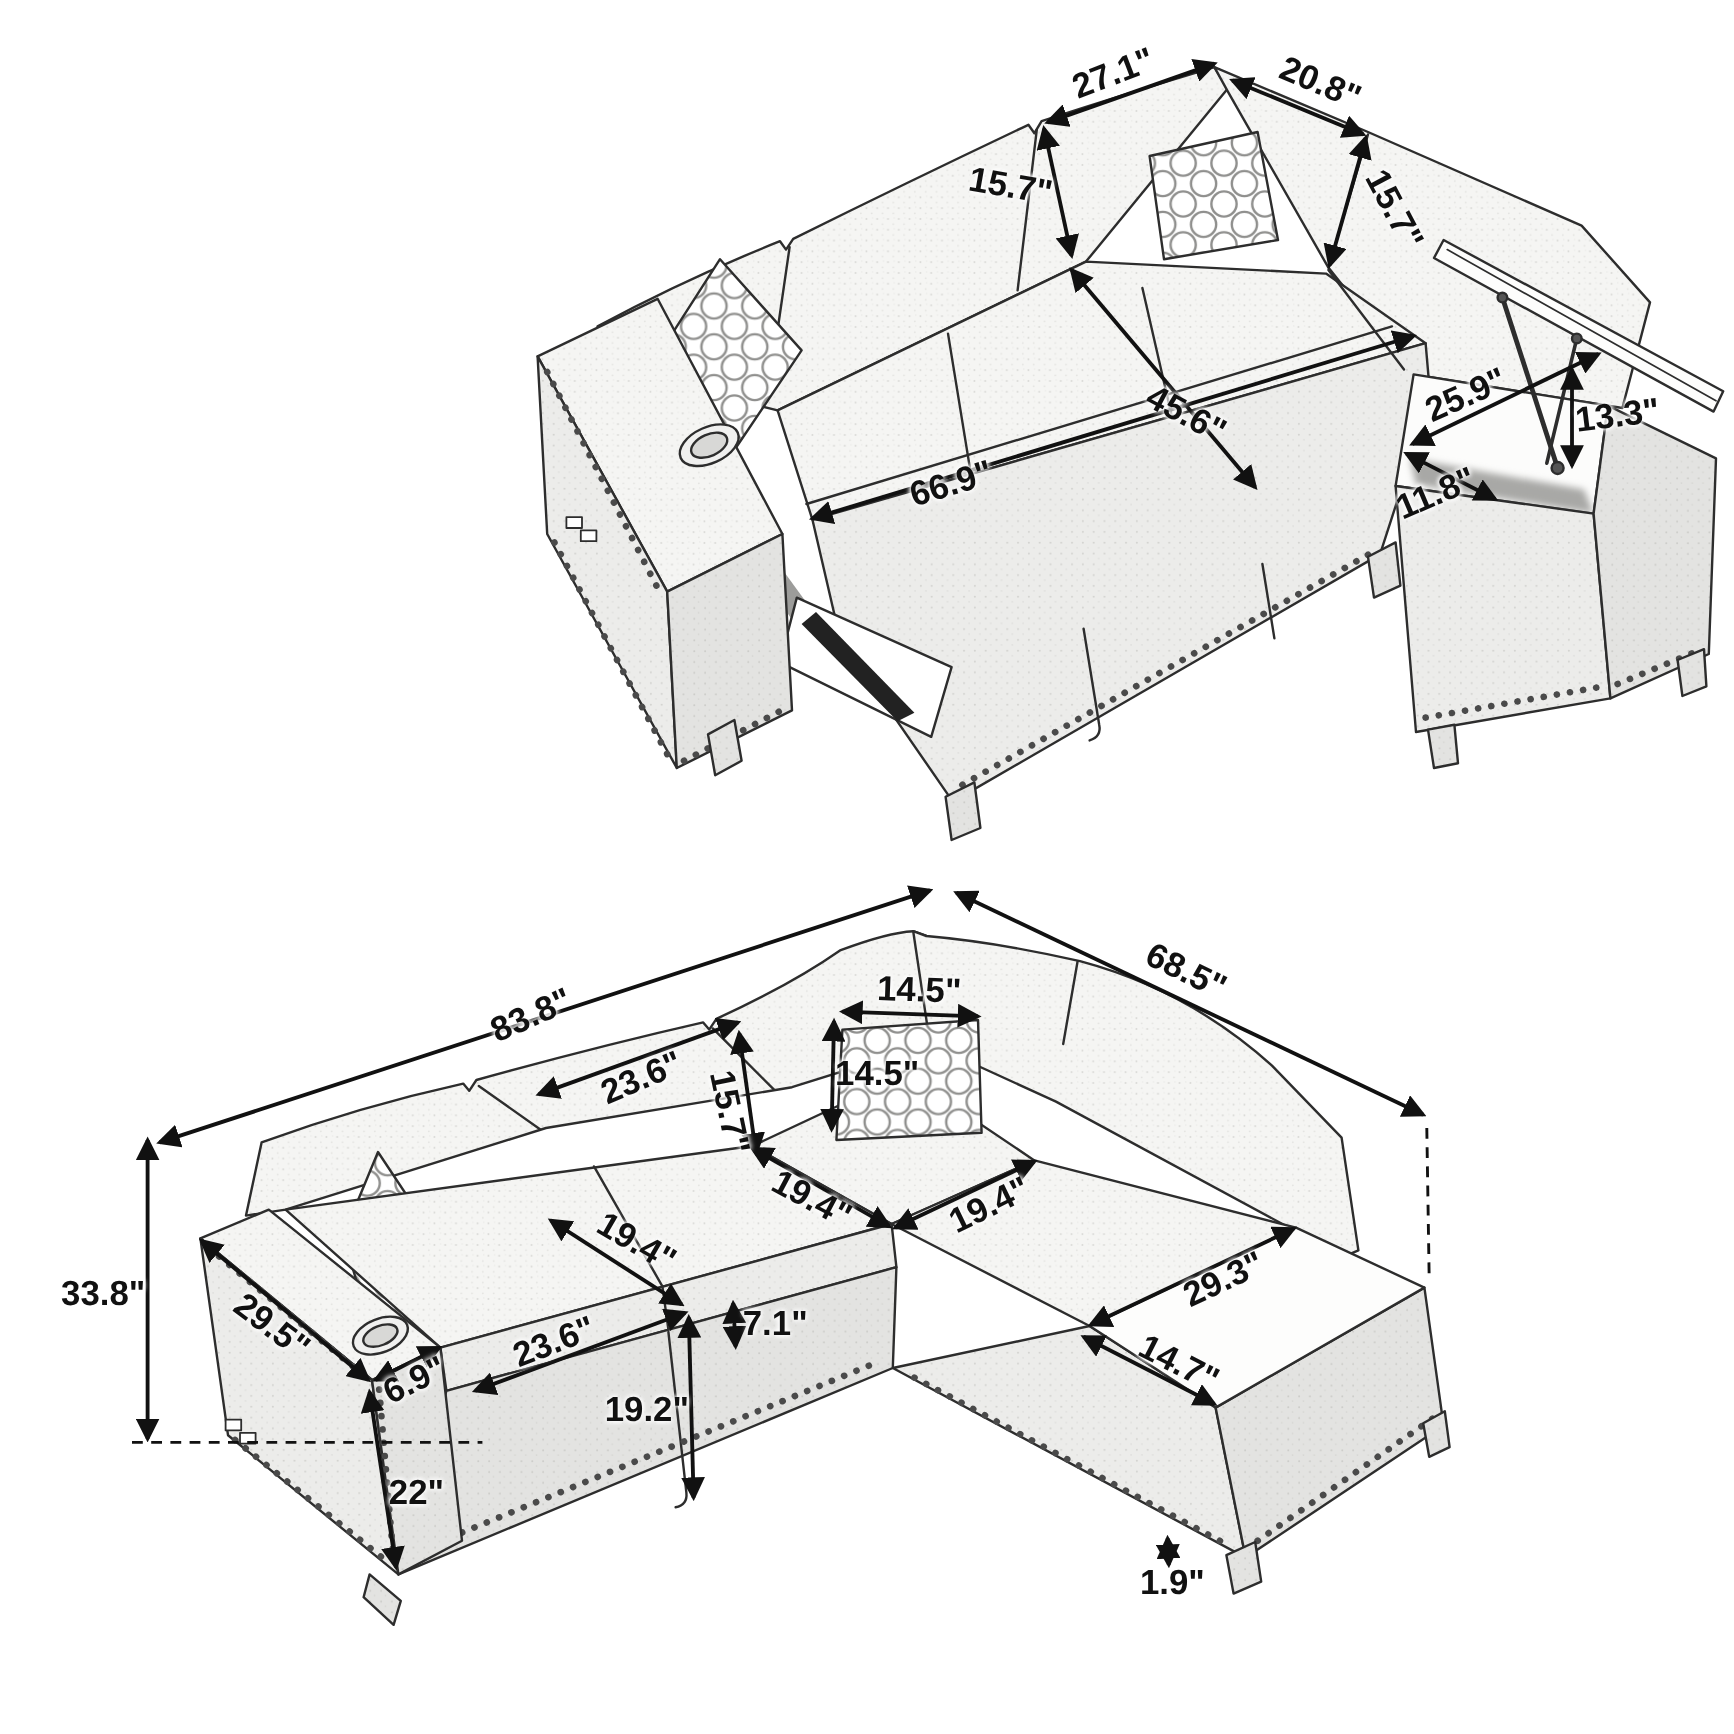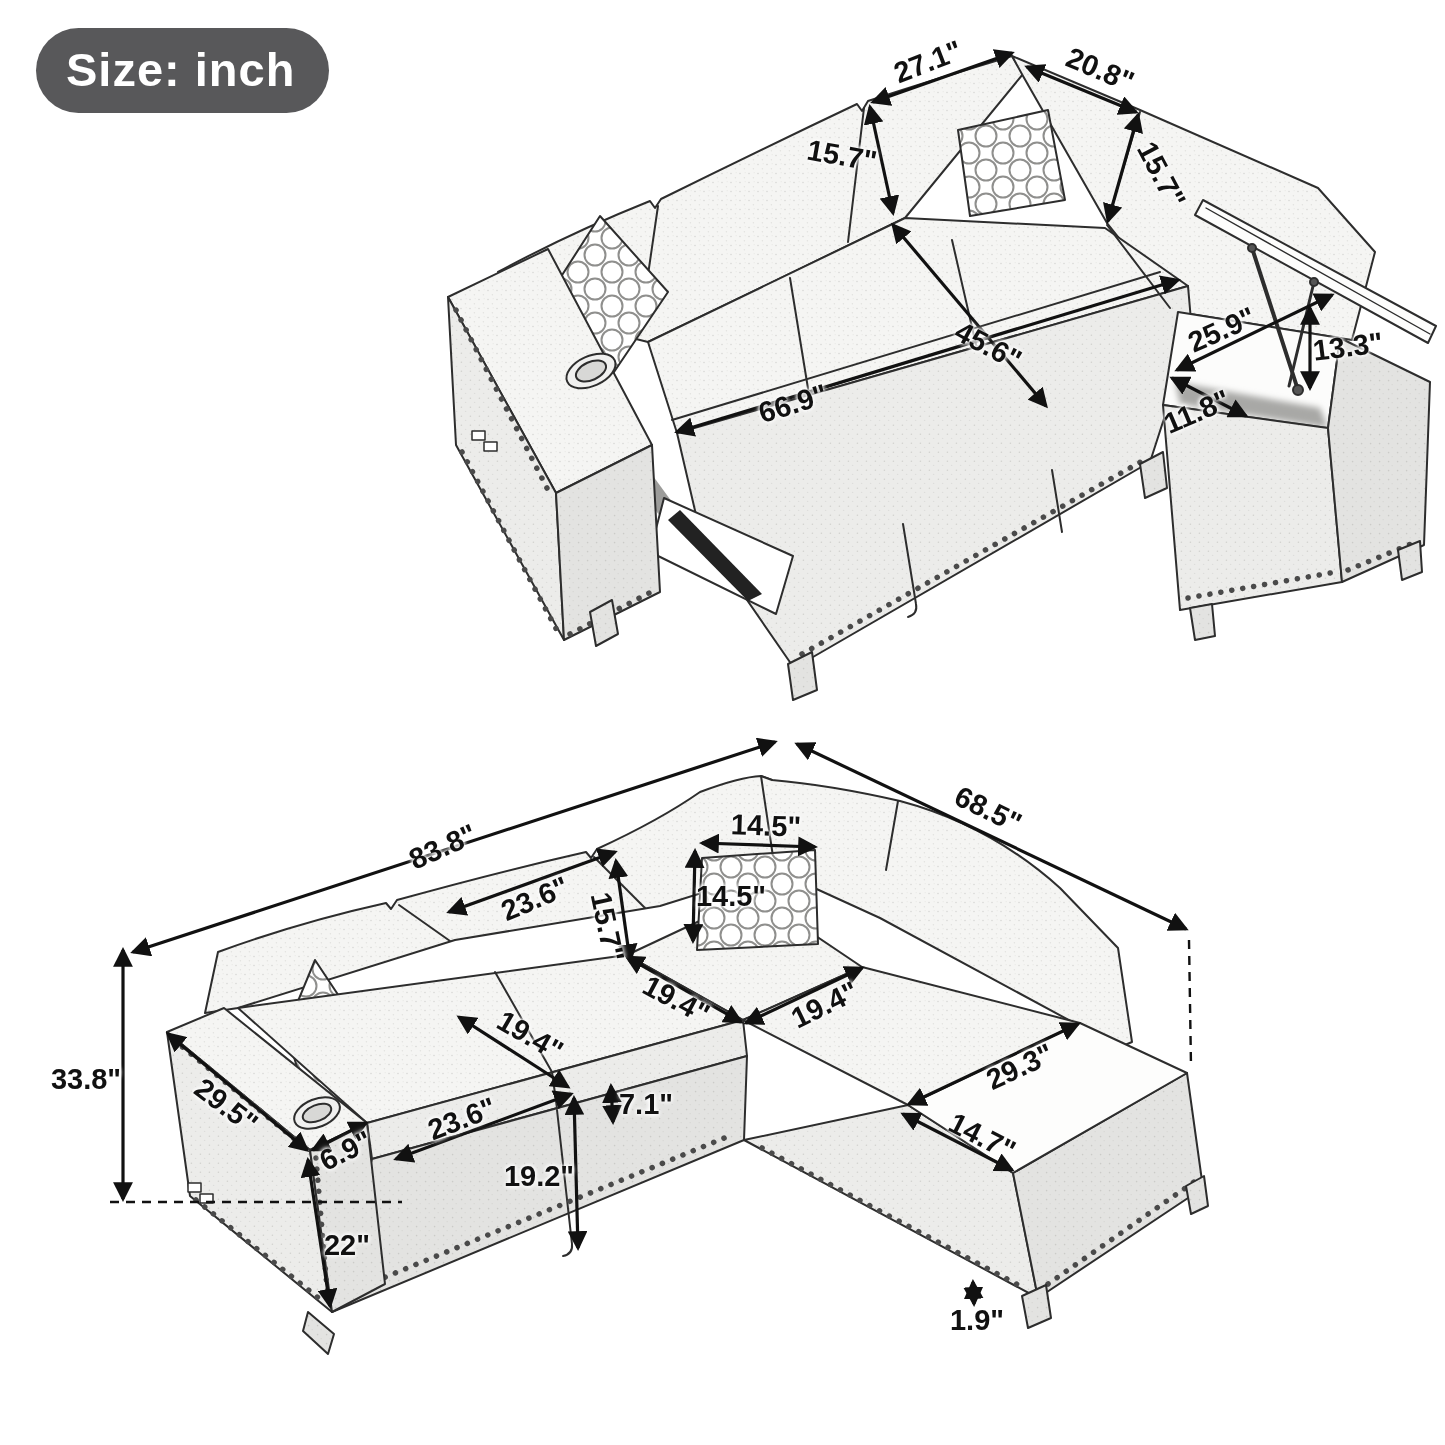--- a/index.html
+++ b/index.html
@@ -205,21 +205,20 @@
     <line x1="110" y1="1202" x2="402" y2="1202" stroke-width="2.4" stroke-dasharray="9 7"></line>
     <line x1="168" y1="1034" x2="307" y2="1150" marker-start="url(#ah)" marker-end="url(#ah)"></line>
     <line x1="313" y1="1150" x2="366" y2="1123" marker-start="url(#ah)" marker-end="url(#ah)"></line>
     <line x1="308" y1="1160" x2="330" y2="1306" marker-start="url(#ah)" marker-end="url(#ah)"></line>
     <line x1="909" y1="1104" x2="1078" y2="1024" marker-start="url(#ah)" marker-end="url(#ah)"></line>
     <line x1="903" y1="1114" x2="1012" y2="1170" marker-start="url(#ah)" marker-end="url(#ah)"></line>
     <line x1="973" y1="1282" x2="974" y2="1304" marker-start="url(#ah)" marker-end="url(#ah)"></line>
   </g>
 </svg>
 
-<div class="badge">Size: inch</div>
 
 <div class="dim-label" style="left:928px;top:62px;--r:-21deg">27.1"</div>
 <div class="dim-label" style="left:1100px;top:70px;--r:23deg">20.8"</div>
 <div class="dim-label" style="left:842px;top:156px;--r:10deg">15.7"</div>
 <div class="dim-label" style="left:1161px;top:175px;--r:62deg">15.7"</div>
 <div class="dim-label" style="left:988px;top:346px;--r:28deg">45.6"</div>
 <div class="dim-label" style="left:793px;top:404px;--r:-17deg">66.9"</div>
 <div class="dim-label" style="left:1222px;top:330px;--r:-24deg">25.9"</div>
 <div class="dim-label" style="left:1197px;top:412px;--r:-23deg">11.8"</div>
 <div class="dim-label" style="left:1348px;top:347px;--r:-7deg">13.3"</div>

